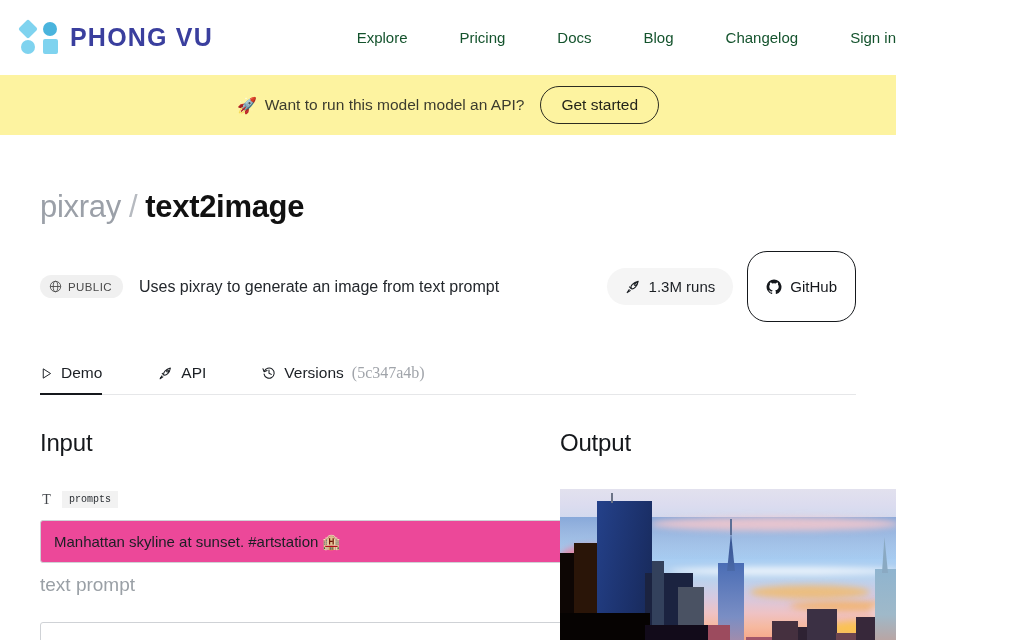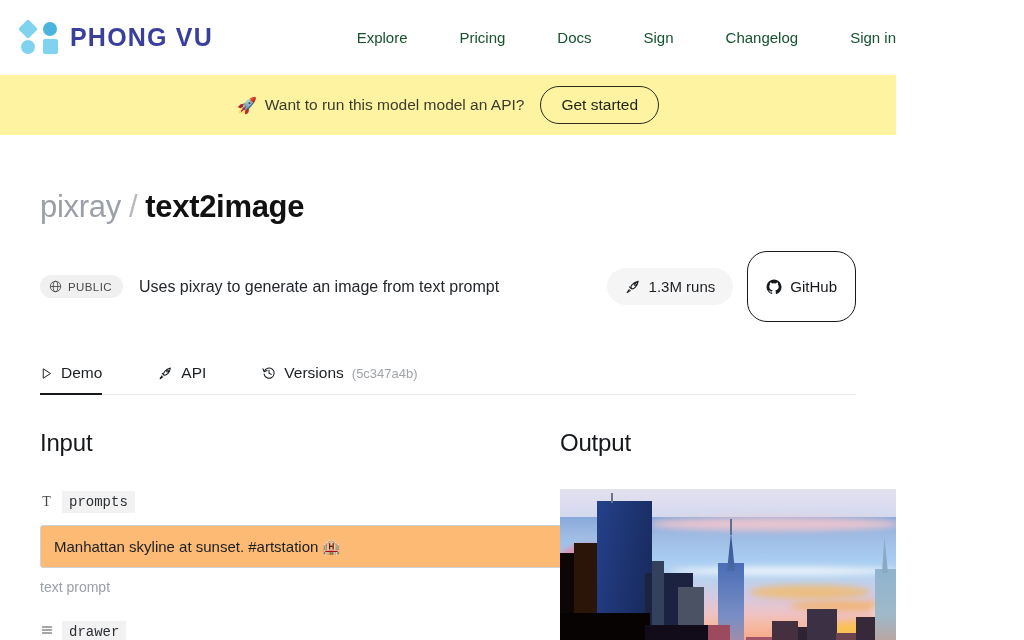--- a/index.html
+++ b/index.html
@@ -124,52 +124,52 @@
     cursor: pointer;
     position: relative;
     white-space: nowrap;
   }
   .tab.active::after {
     content: ""; position: absolute;
     left: 0; right: 0; bottom: -1px;
     height: 2.5px; background: #15181c;
   }
   .tab .ver-hash {
-    font-family: Liberation Sans, sans-serif;
-    font-size: 13px; color: #a0a4aa;
+    font-family: Liberation Serif, serif;
+    font-size: 16px; color: #a0a4aa;
   }
 
   
   .cols { display: flex; }
   .col-input { width: 560px; padding-left: 40px; padding-top: 34px; }
   .col-output { flex: 1; padding-left: 0px; padding-top: 34px; }
   .sec-title { font-size: 24px; font-weight: 400; color: #15181c; letter-spacing: -0.2px; }
 
   .field { margin-top: 34px; }
   .field-label-row { display: flex; align-items: center; gap: 9px; }
   .field-type-icon {
     font-family: "Liberation Serif", serif;
     font-size: 14px; color: #44474c; width: 13px; text-align: center;
   }
   .field-key {
     background: #f2f2f2; padding: 3px 7px;
     font-family: "Liberation Mono", monospace;
-    font-size: 14px; color: #2b2f34;
+    font-size: 10px; color: #2b2f34;
   }
   .text-input {
     margin-top: 12px;
     width: 538px; height: 43px;
     border: 1px solid #cfd2d6; border-radius: 3px;
     padding: 0 13px;
     font-size: 15px; color: #1b1f24;
     font-family: inherit;
-    background: #fdba74;
+    background: #ec4899;
     display: flex; align-items: center;
   }
-  .helper { margin-top: 11px; font-size: 14px; color: #9aa0a6; }
+  .helper { margin-top: 11px; font-size: 19px; color: #9aa0a6; }
   .select-box {
     margin-top: 12px;
     width: 538px; height: 44px;
     border: 1px solid #cfd2d6; border-radius: 3px;
     padding: 0 13px;
     display: flex; align-items: center; justify-content: space-between;
     font-size: 15px; color: #1b1f24;
     background: #fff;
   }
   .chev { color: #2b2f34; font-size: 13px; }
@@ -217,21 +217,21 @@
         <div class="mk-circle-d"></div>
         <div class="mk-circle-l"></div>
         <div class="mk-square"></div>
       </div>
       <div class="logo-text">PHONG VU</div>
     </div>
     <div class="nav">
       <a href="#">Explore</a>
       <a href="#">Pricing</a>
       <a href="#">Docs</a>
-      <a href="#">Sign</a>
+      <a href="#">Blog</a>
       <a href="#">Changelog</a>
       <a href="#">Sign in</a>
     </div>
   </div>
 
   <div class="banner">
     <div class="banner-text">
       <span class="banner-emoji">🚀</span>
       <span>Want to run this model model an API?</span>
     </div>
@@ -314,30 +314,20 @@
           <span class="field-type-icon">T</span>
           <span class="field-key">prompts</span>
         </div>
         <div class="text-input">
           <span>Manhattan skyline at sunset. #artstation 🏨</span>
         </div>
         <div class="helper">text prompt</div>
       </div>
 
       <div class="field" style="margin-top:26px;">
-        <div class="field-label-row">
-          <span class="field-type-icon">
-            <svg width="12" height="12" viewBox="0 0 16 16" stroke="#44474c" stroke-width="1.3" stroke-linecap="round">
-              <line x1="2" y1="4" x2="14" y2="4"></line>
-              <line x1="2" y1="8" x2="14" y2="8"></line>
-              <line x1="2" y1="12" x2="14" y2="12"></line>
-            </svg>
-          </span>
-          <span class="field-key">drawer</span>
-        </div>
         <div class="select-box">
           <span>vqgan</span>
           <span class="chev">
             <svg width="13" height="13" viewBox="0 0 16 16" fill="none" stroke="#2b2f34" stroke-width="1.6" stroke-linecap="round" stroke-linejoin="round">
               <polyline points="3.5,6 8,10.5 12.5,6"></polyline>
             </svg>
           </span>
         </div>
       </div>
     </div>

